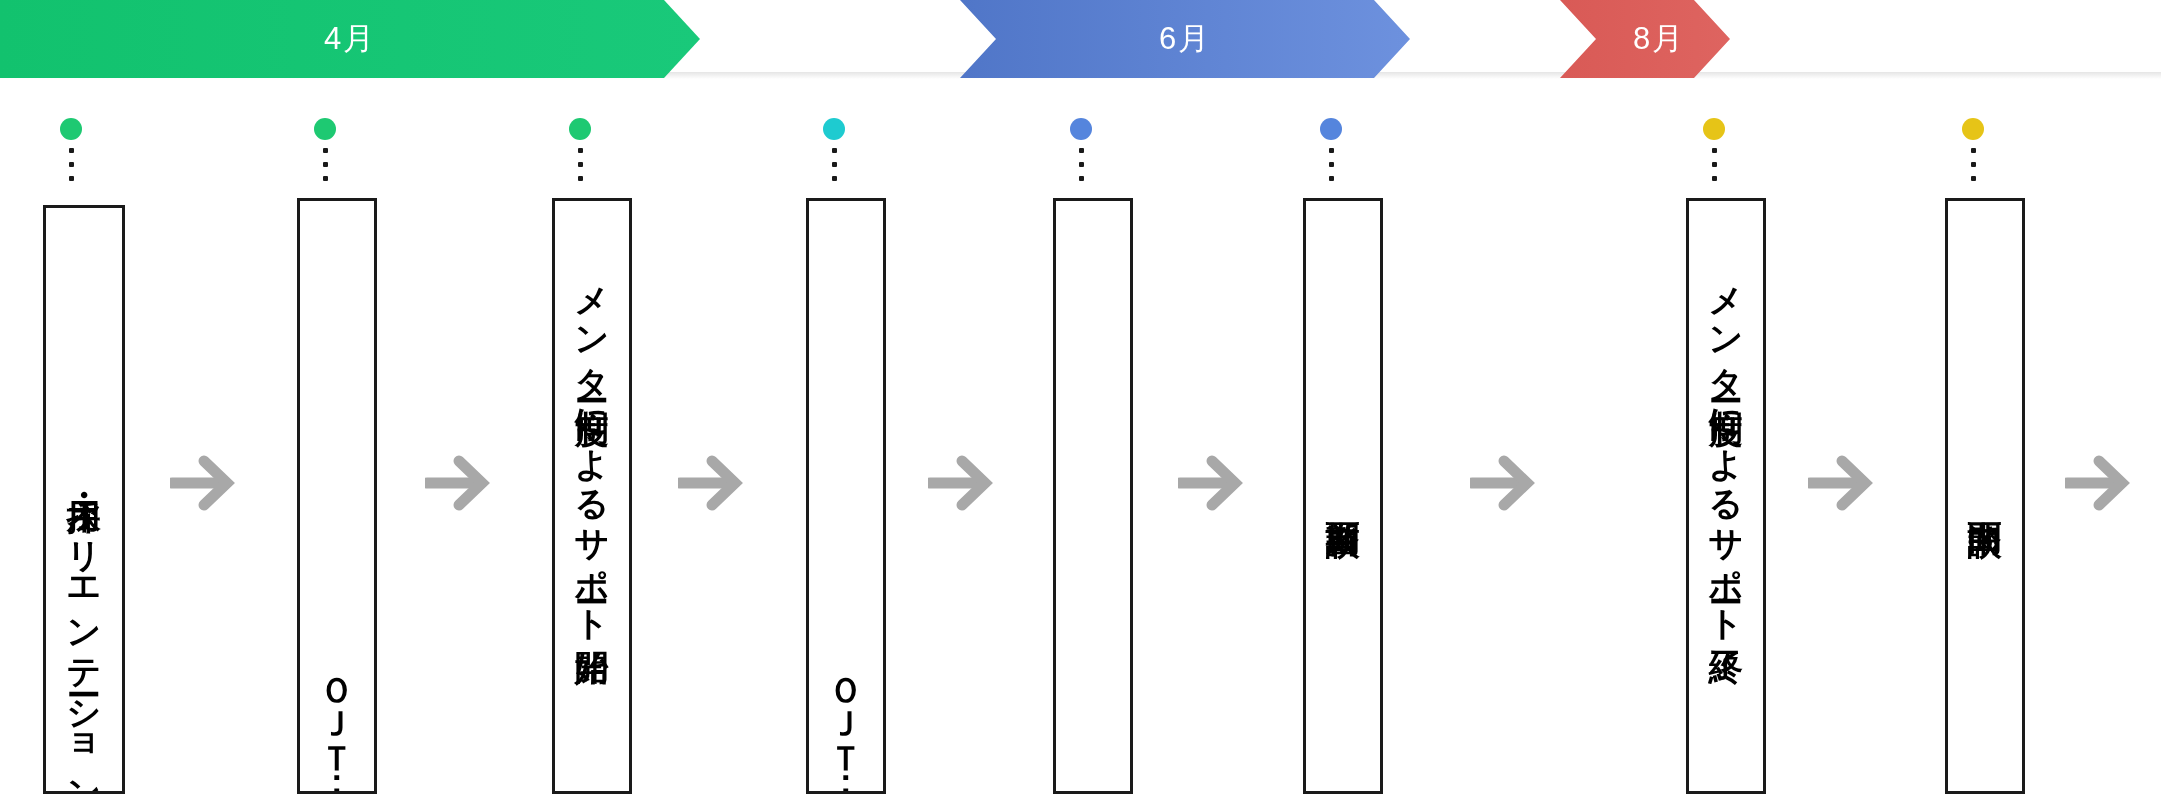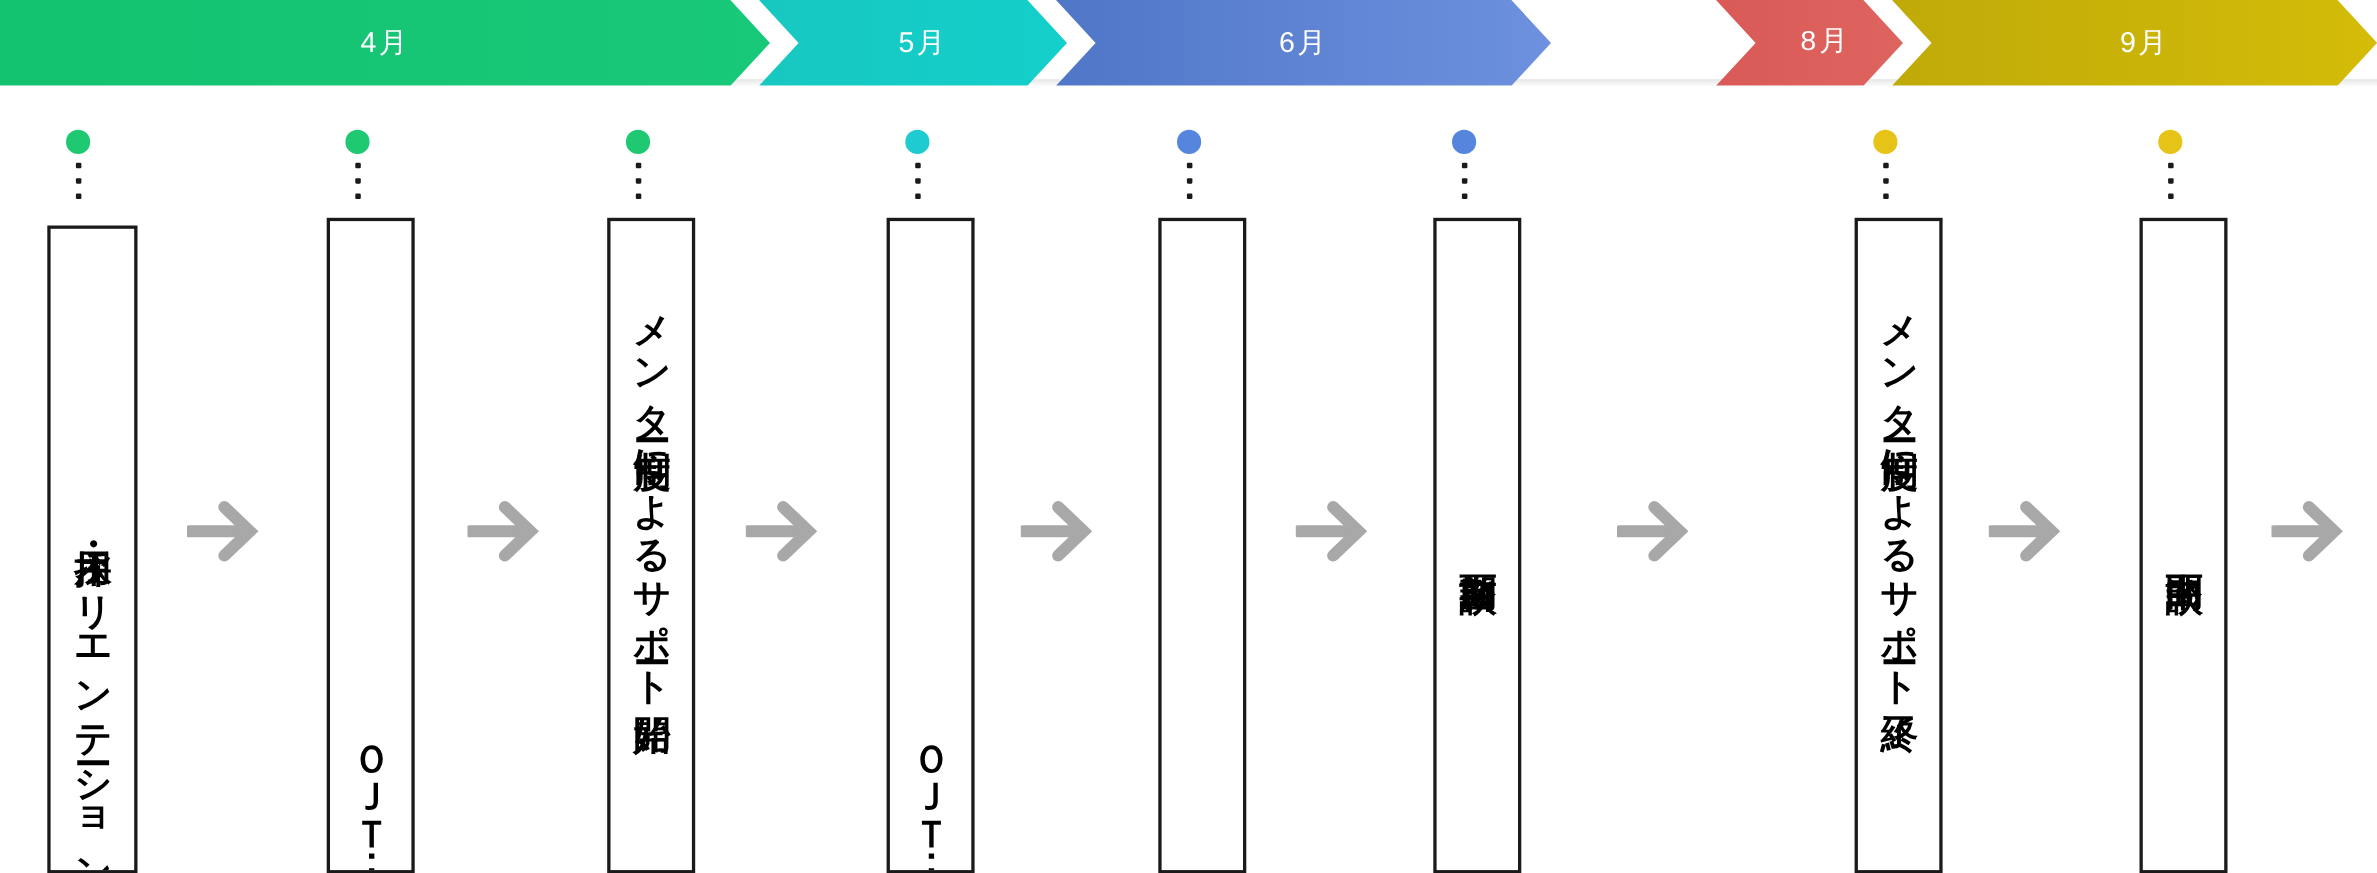--- a/index.html
+++ b/index.html
@@ -32,21 +32,21 @@
     position: absolute;
     top: 0;
     height: 78px;
     display: flex;
     align-items: center;
     justify-content: center;
     box-sizing: border-box;
   }
   .month-band .month-label {
     color: #ffffff;
-    font-size: 26px;
+    font-size: 31px;
     font-weight: 400;
     letter-spacing: 2px;
     line-height: 1;
     position: relative;
     top: -1px;
     text-align: center;
     white-space: nowrap;
     pointer-events: none;
   }
   
@@ -124,31 +124,25 @@
 </style>
 </head>
 <body>
 
 <div id="stage">
 
   <div id="month-ribbon">
       <div class="month-band" style="left: 0px; width: 700px; z-index: 20; background: linear-gradient(to right, rgb(18, 194, 110), rgb(25, 201, 122)); clip-path: polygon(0px 0px, 664px 0px, 100% 50%, 664px 100%, 0px 100%);">
         <span class="month-label" style="margin-left: 0px;">4月</span>
       </div>
-      <div class="month-band" style="left: 690px; width: 280px; z-index: 19; background: linear-gradient(to right, rgb(23, 200, 192), rgb(20, 207, 203)); clip-path: polygon(0px 0px, 244px 0px, 100% 50%, 244px 100%, 0px 100%, 36px 50%);">
-        <span class="month-label" style="margin-left: 18px;">5月</span>
-      </div>
       <div class="month-band" style="left: 960px; width: 450px; z-index: 18; background: linear-gradient(to right, rgb(80, 118, 200), rgb(109, 145, 222)); clip-path: polygon(0px 0px, 414px 0px, 100% 50%, 414px 100%, 0px 100%, 36px 50%);">
         <span class="month-label" style="">6月</span>
       </div>
       <div class="month-band" style="left: 1560px; width: 170px; z-index: 16; background: linear-gradient(to right, rgb(217, 90, 86), rgb(222, 100, 96)); clip-path: polygon(0px 0px, 134px 0px, 100% 50%, 134px 100%, 0px 100%, 36px 50%);">
-        <span class="month-label" style="margin-left: 28px; font-family: Liberation Mono, monospace;">8月</span>
-      </div>
-      <div class="month-band" style="left: 1720px; width: 441px; z-index: 15; background: linear-gradient(to right, rgb(191, 170, 9), rgb(212, 188, 8)); clip-path: polygon(0px 0px, 405px 0px, 100% 50%, 405px 100%, 0px 100%, 36px 50%);">
-        <span class="month-label" style="margin-left: 18px;">9月</span>
+        <span class="month-label" style="margin-left: 28px;">8月</span>
       </div>
     </div>
   <div id="ribbon-shadow"></div>
 
   <div id="connectors-layer">
       <div class="connector" style="left: 58px; top: 118px;">
         <span class="node-dot" style="background: rgb(30, 201, 114);"></span>
         <span class="dot-trail">
           <i></i>
           <i></i>

